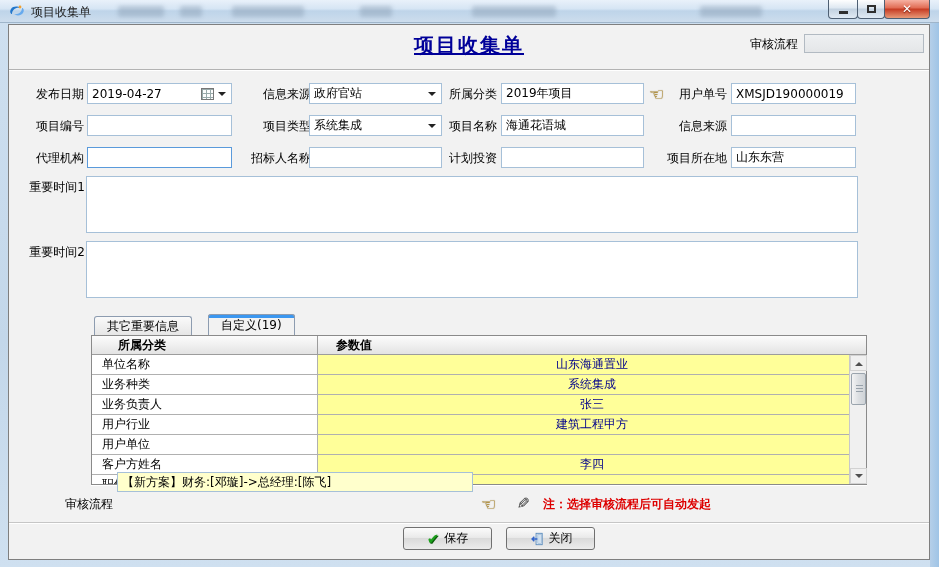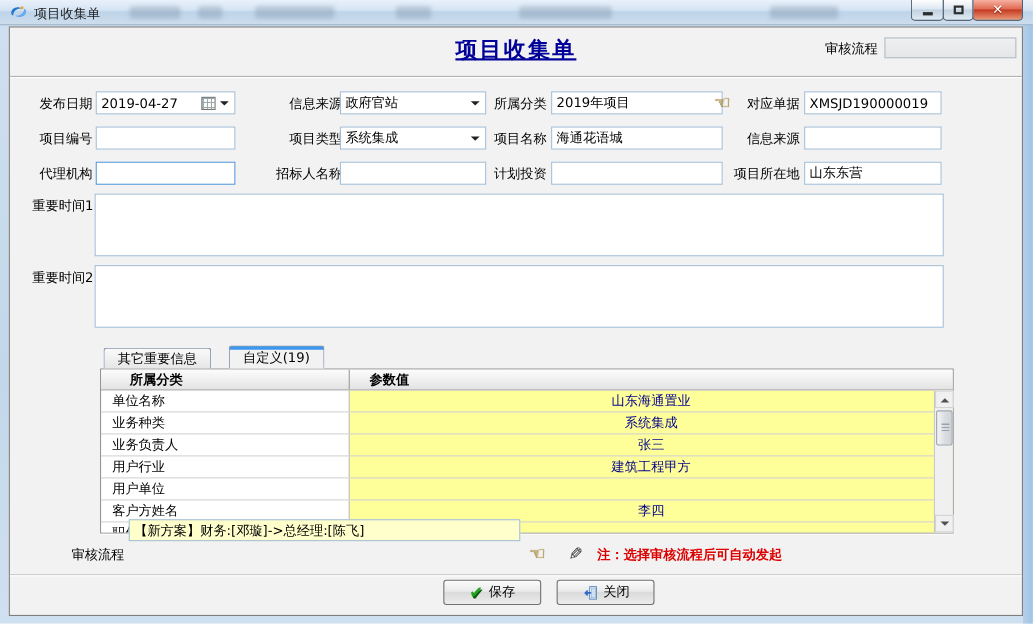--- a/index.html
+++ b/index.html
@@ -61,23 +61,23 @@
   .calicon { position:absolute; right:17px; top:4px; width:13px; height:12px;
     border:1px solid #777; background-color:#fdfdfd;
     background-image:repeating-linear-gradient(to right,#9aa 0 1px,transparent 1px 4px),
       repeating-linear-gradient(to bottom,#9aa 0 1px,transparent 1px 4px); }
   .hand-icon { position:absolute; width:20px; height:22px; font-size:17px; line-height:22px;
     color:#b8860b; text-shadow:0 0 1px #4d3800; cursor:pointer; }
   .pen-icon { position:absolute; width:20px; height:22px; font-size:16px; line-height:22px;
     color:#333; transform:scaleX(-1); cursor:pointer; }
 
   .r1{top:58px} .r2{top:90px} .r3{top:122px}
-  .c1l{left:10px;width:65px} .c1i{left:78px;width:127px}
+  .c1l{left:10px;width:65px} .c1i{left:78px;width:145px}
   .c2l{left:226px;width:76px} .c2i{left:300px;width:133px}
-  .c3l{left:424px;width:64px} .c3i{left:492px;width:156px}
+  .c3l{left:424px;width:64px} .c3i{left:492px;width:143px}
   .c4l{left:646px;width:72px} .c4i{left:722px;width:125px}
 
   .tarea { position:absolute; left:77px; width:772px; height:57px;
     border:1px solid #a6c0d8; background:#fff; resize:none; font-family:inherit;
     font-size:12px; padding:2px 4px; }
   .ta1 { top:151px; } .ta2 { top:216px; }
   .tl1 { left:14px; top:151px; width:62px; }
   .tl2 { left:14px; top:216px; width:62px; }
 
   
@@ -189,21 +189,21 @@
       <span class="tri-down"></span>
     </div>
     <span class="flabel r1 c2l">信息来源</span>
     <div class="combo r1 c2i">
       <span class="val">政府官站</span>
       <span class="tri-down"></span>
     </div>
     <span class="flabel r1 c3l">所属分类</span>
     <input class="tin r1 c3i" value="2019年项目" style="">
     <span class="hand-icon" style="left:640px;top:58px">☜</span>
-    <span class="flabel r1 c4l">对应单据</span>
+    <span class="flabel r1 c4l">用户单号</span>
     <input class="tin r1 c4i" value="XMSJD190000019" style="">
 
     <span class="flabel r2 c1l">项目编号</span>
     <input class="tin r2 c1i" value="" style="">
     <span class="flabel r2 c2l">项目类型</span>
     <div class="combo r2 c2i">
       <span class="val">系统集成</span>
       <span class="tri-down"></span>
     </div>
     <span class="flabel r2 c3l">项目名称</span>

